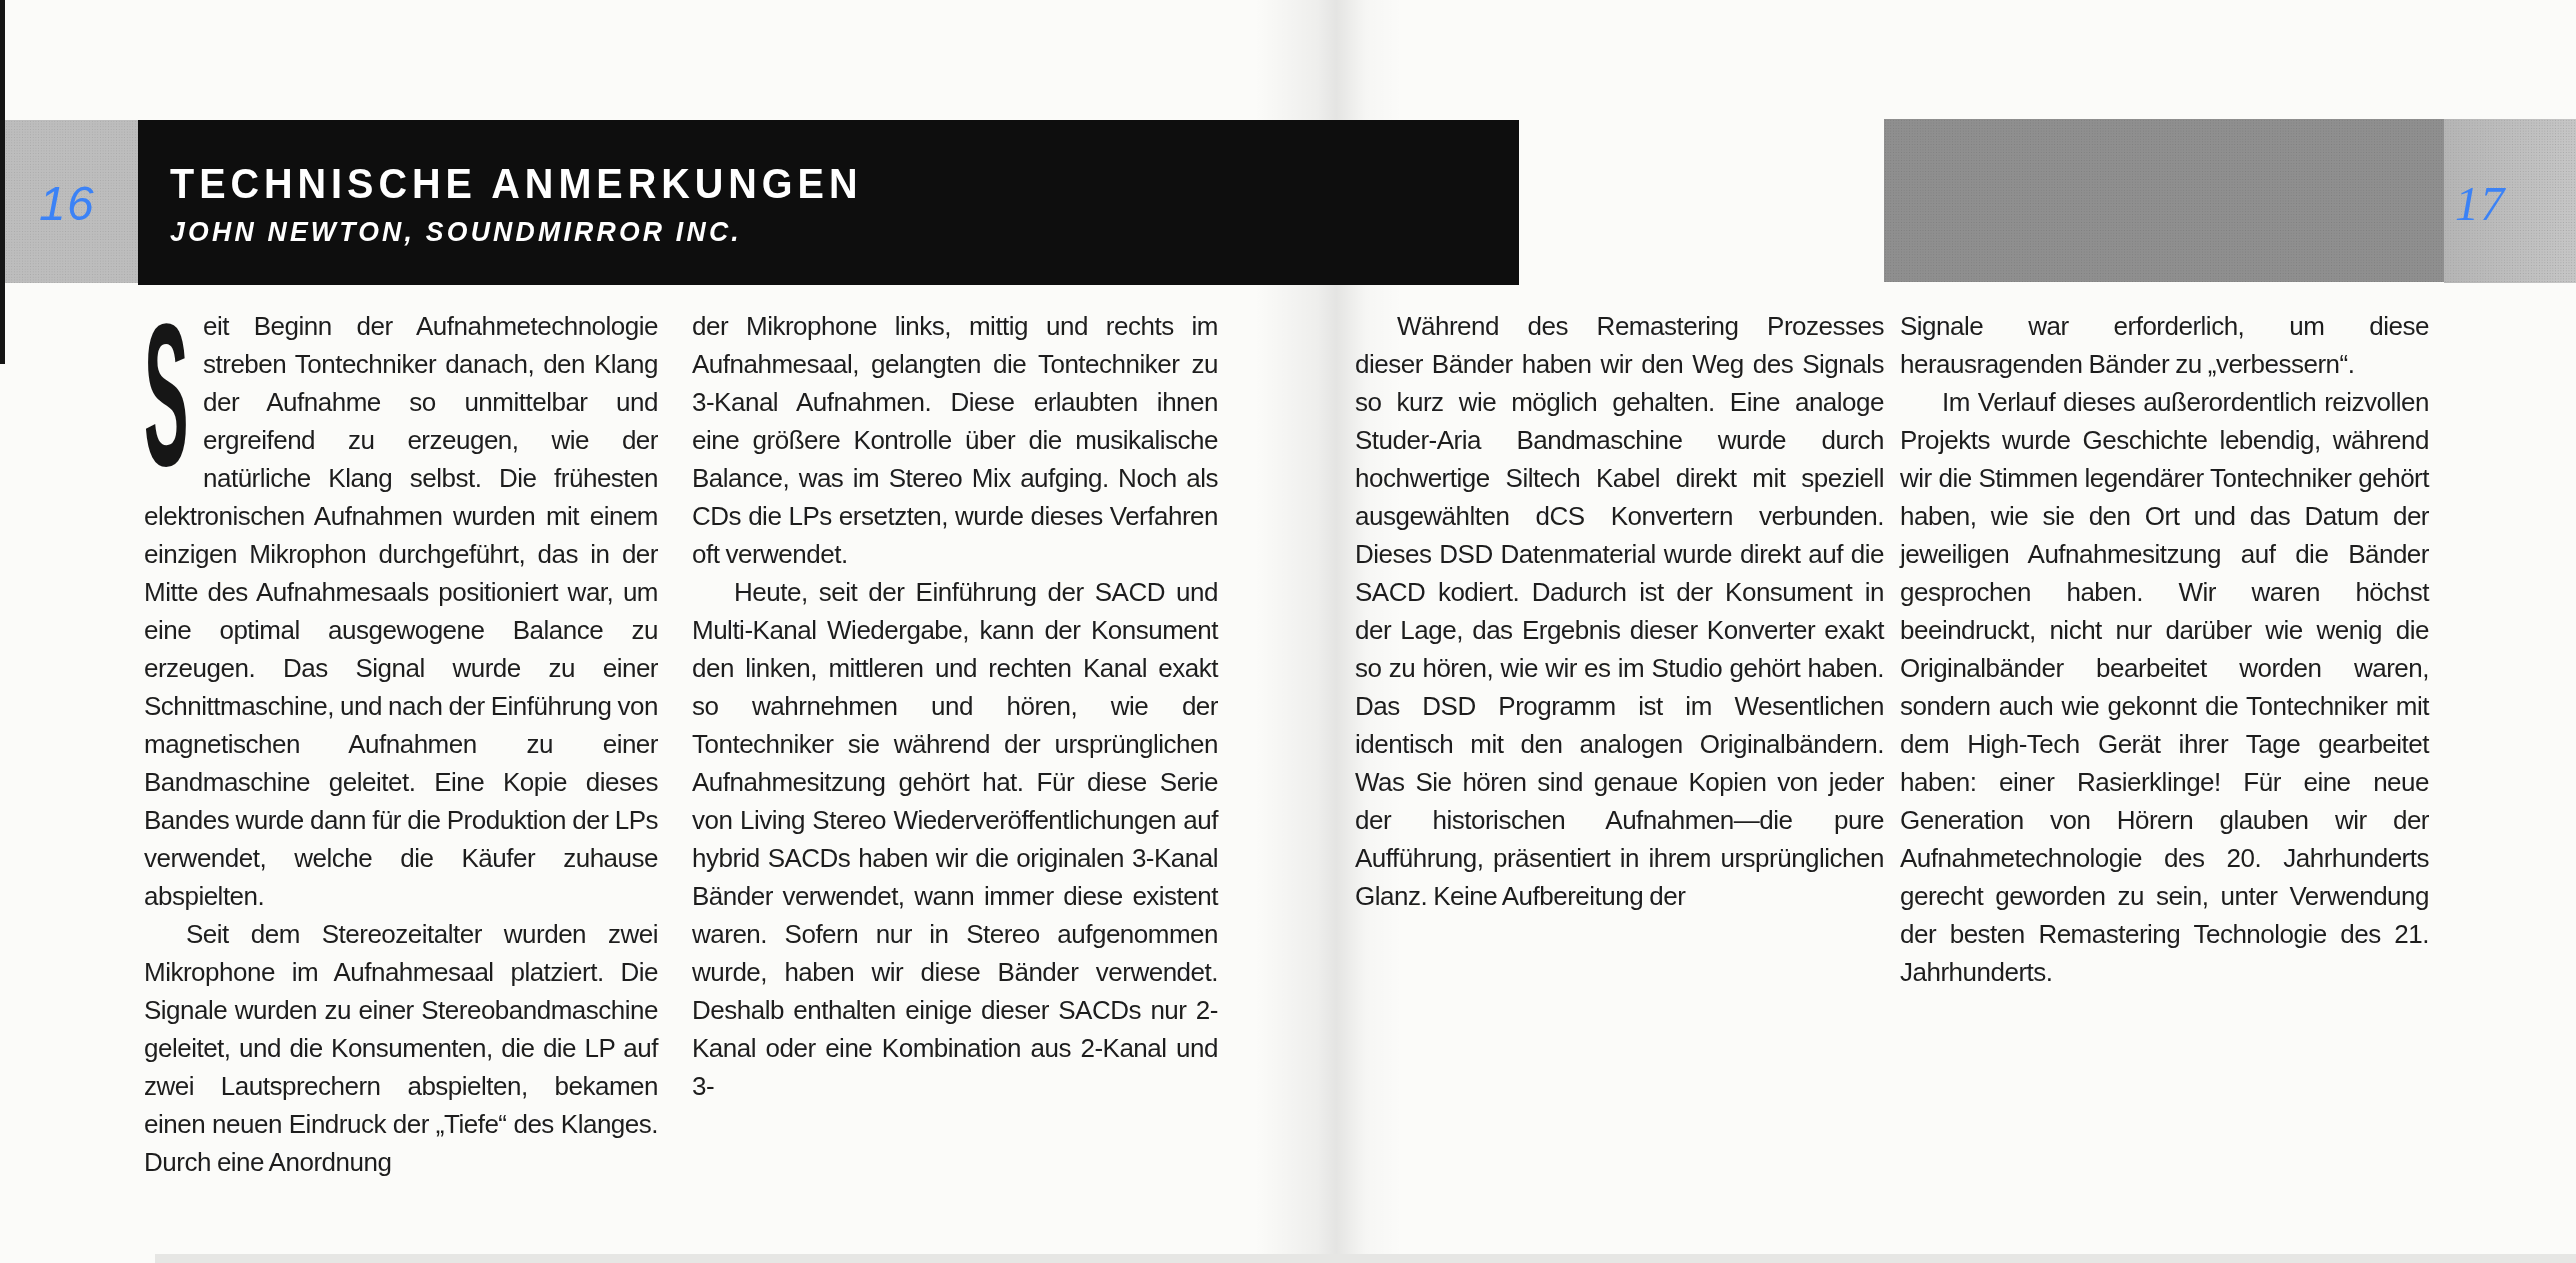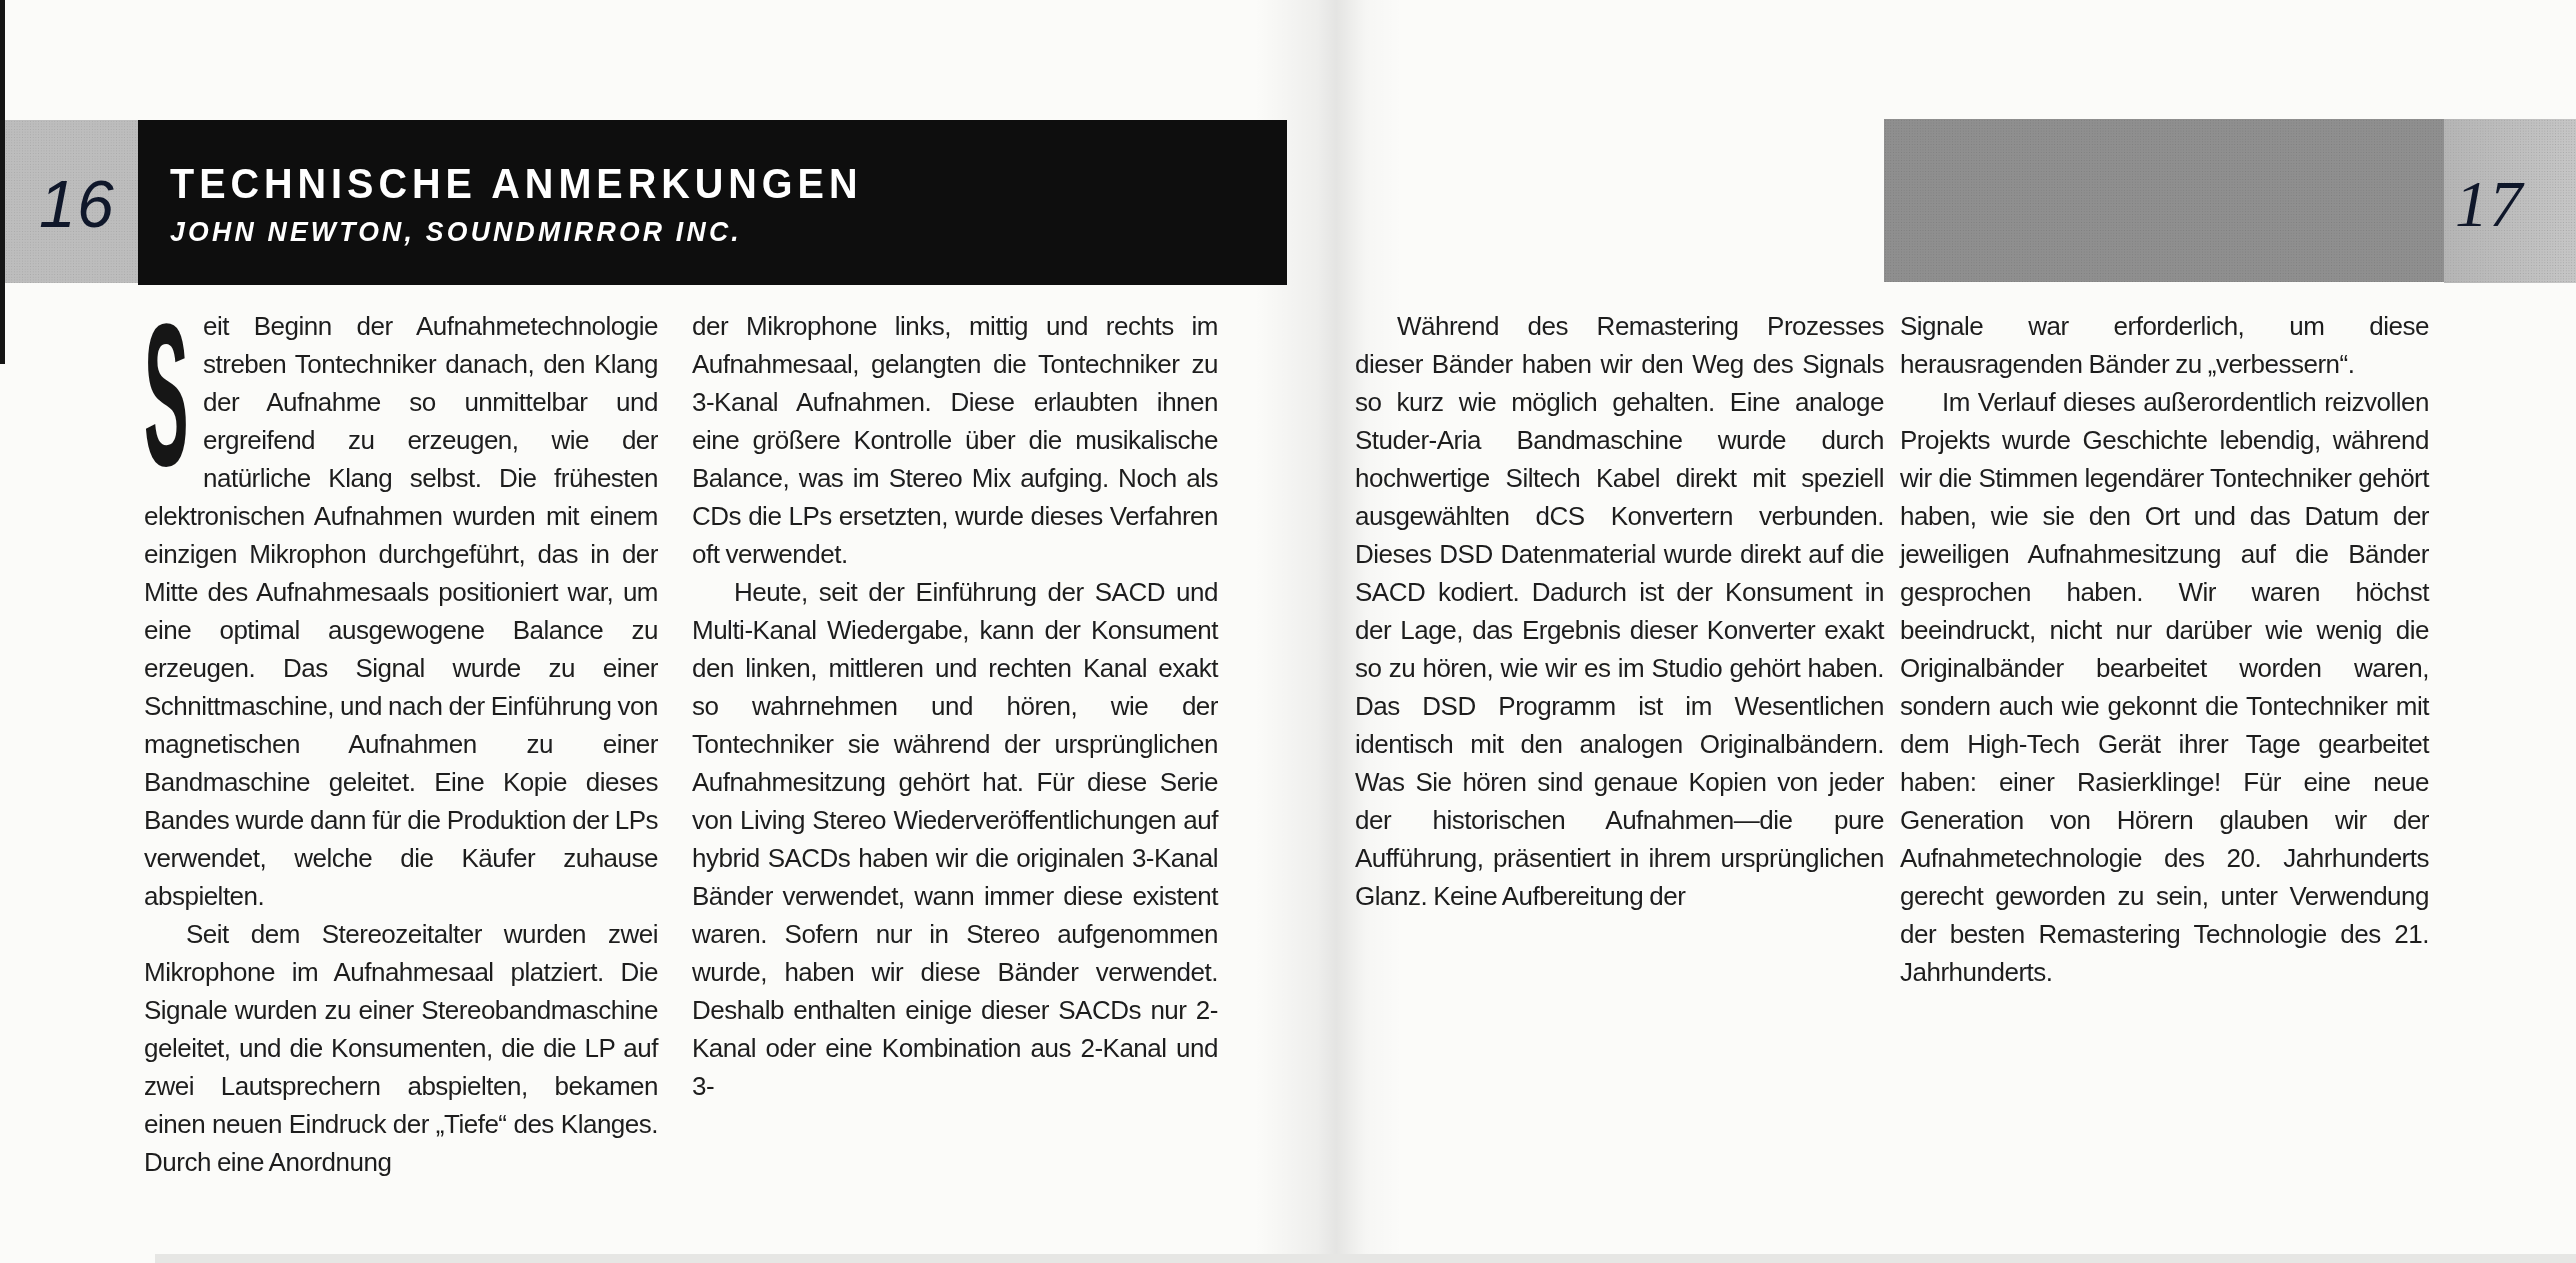--- a/index.html
+++ b/index.html
@@ -20,27 +20,27 @@
   
   .margin-band-left{
     position:absolute;left:4.7px;top:120px;width:134px;height:163px;
     background:#bdbdbd;
     background-image:radial-gradient(#a8a8a8 0.7px, transparent 0.9px);
     background-size:2.7px 2.7px;
   }
   .page-number{
     position:absolute;
     font-style:italic;font-weight:400;
-    font-size:66px;line-height:66px;
-    color:#0f172a;letter-spacing:1.3px;
+    font-size:48px;line-height:66px;
+    color:#3b82f6;letter-spacing:1.3px;
   }
   .page-number.left{left:39px;top:171px;}
   .page-number.right{left:2455px;top:171px;font-family:Liberation Serif, serif;}
   .header-bar{
-    position:absolute;left:138px;top:120px;width:1149px;height:165px;
+    position:absolute;left:138px;top:120px;width:1381px;height:165px;
     background:#0e0e0e;color:#ffffff;
   }
   .header-title{
     position:absolute;left:32px;top:39px;
     font-size:43px;font-weight:700;letter-spacing:5.4px;
     transform:scaleX(0.92);transform-origin:0 0;
     white-space:nowrap;
   }
   .header-subtitle{
     position:absolute;left:32px;top:96px;

